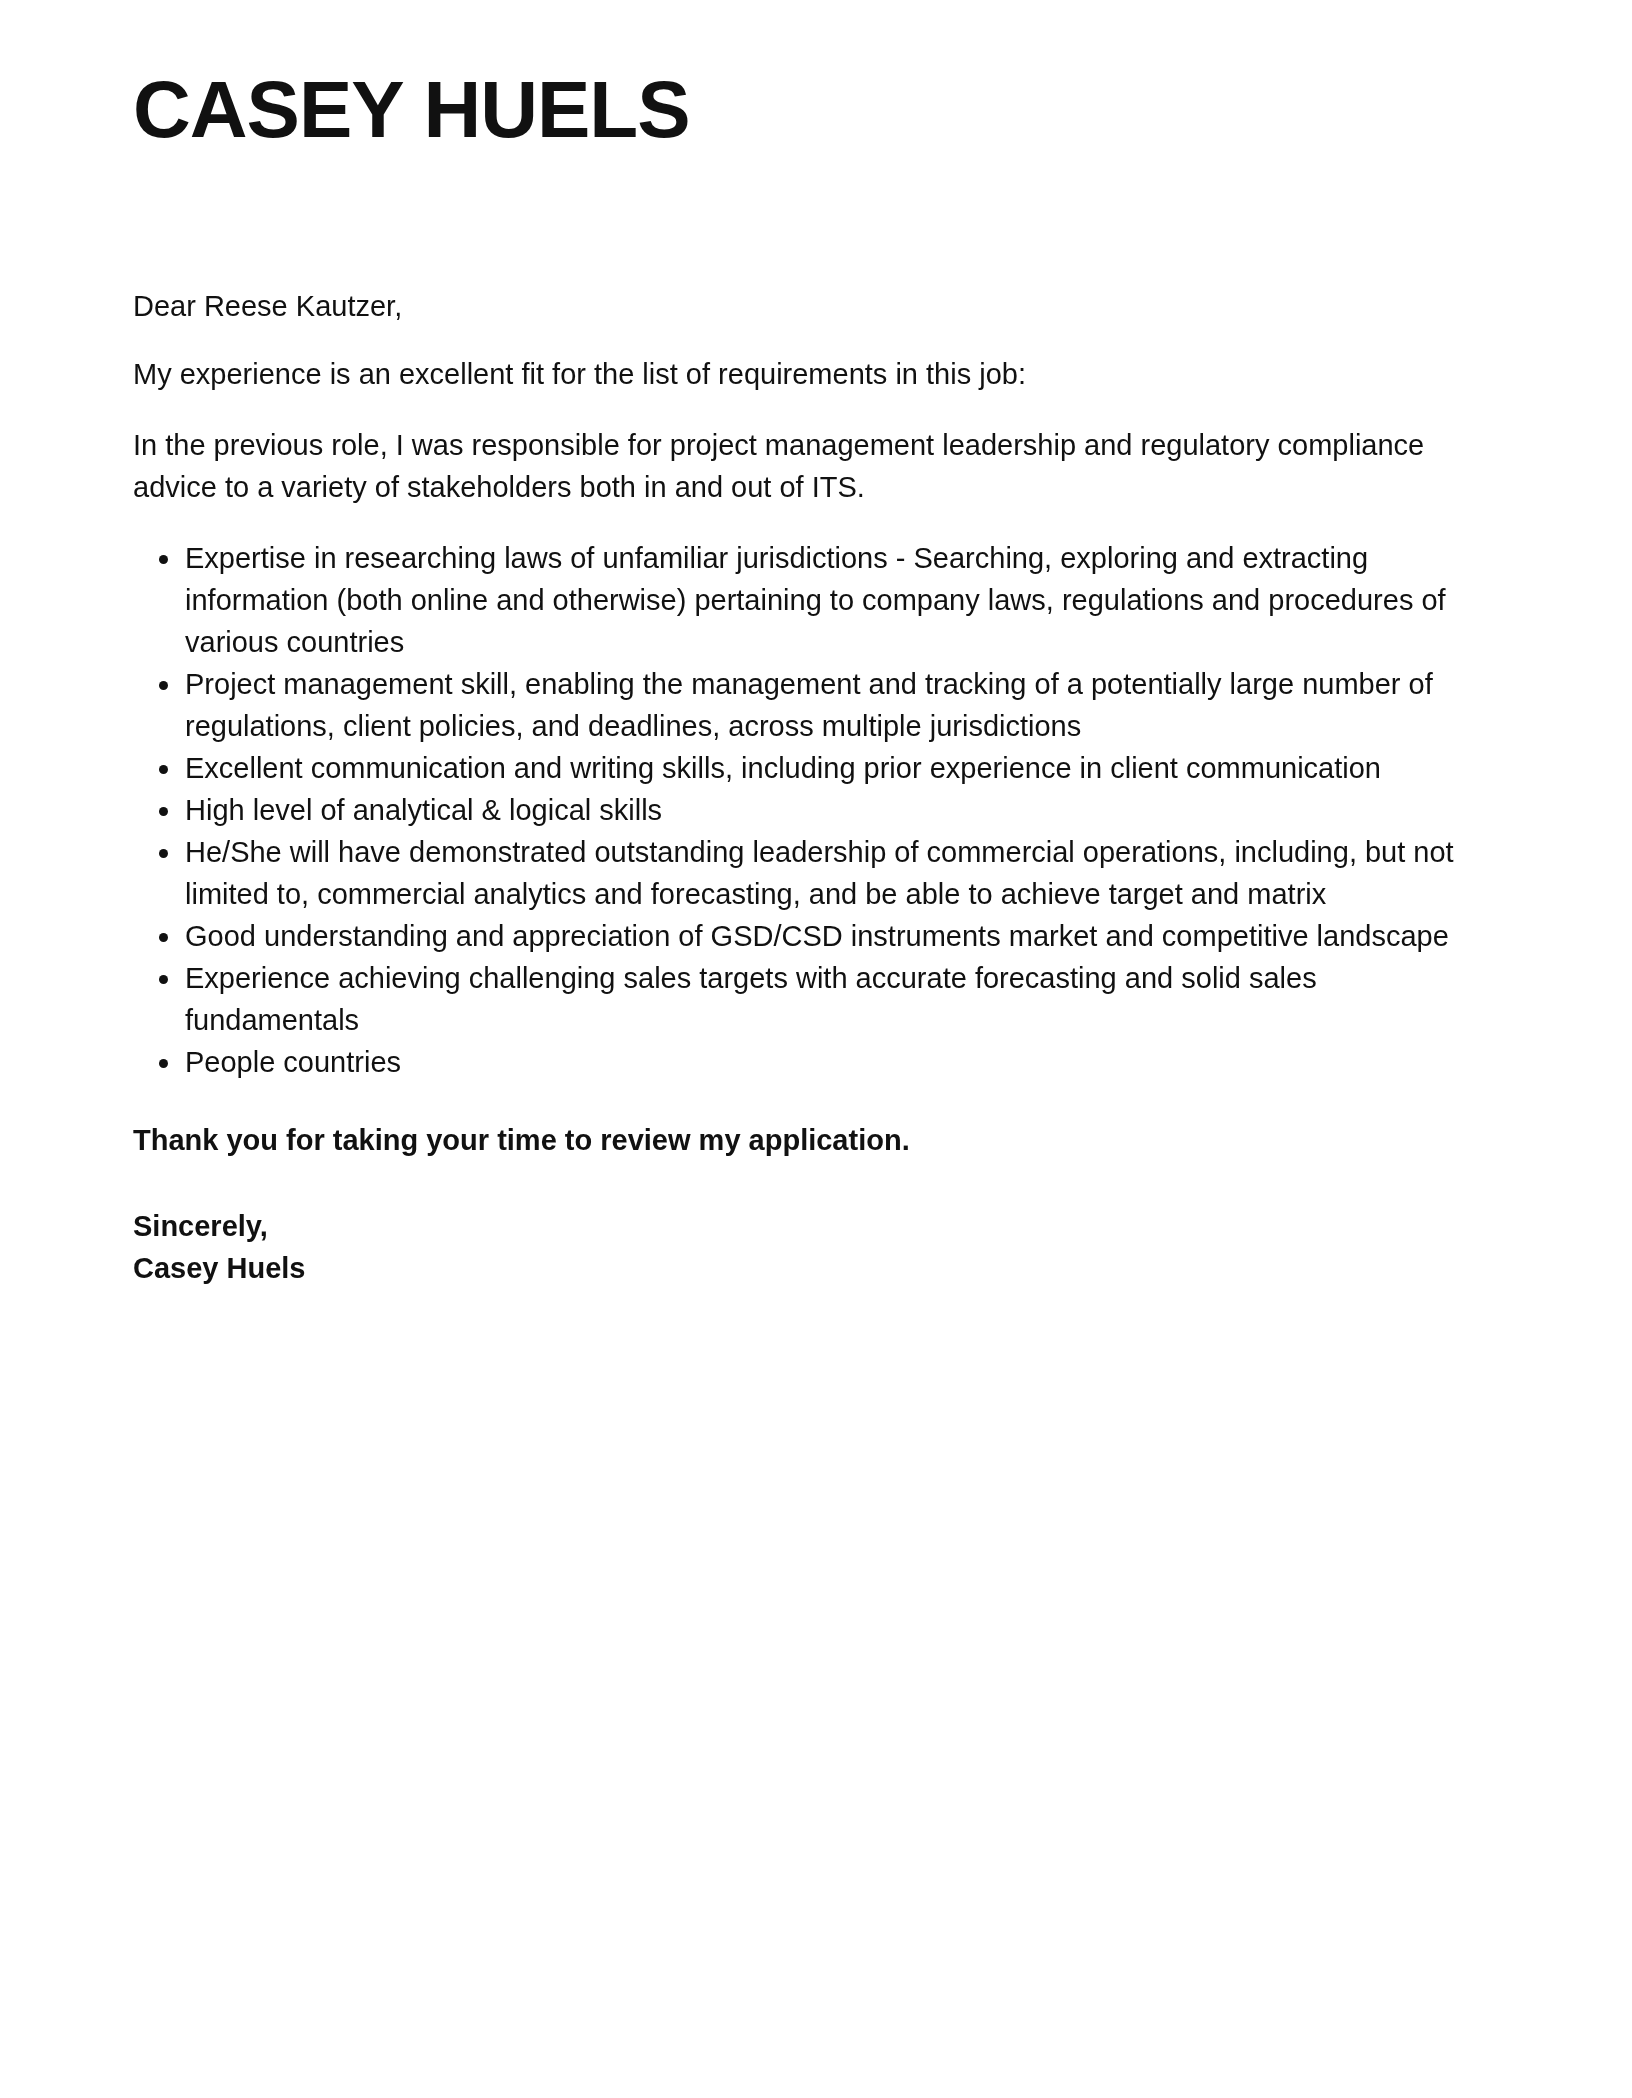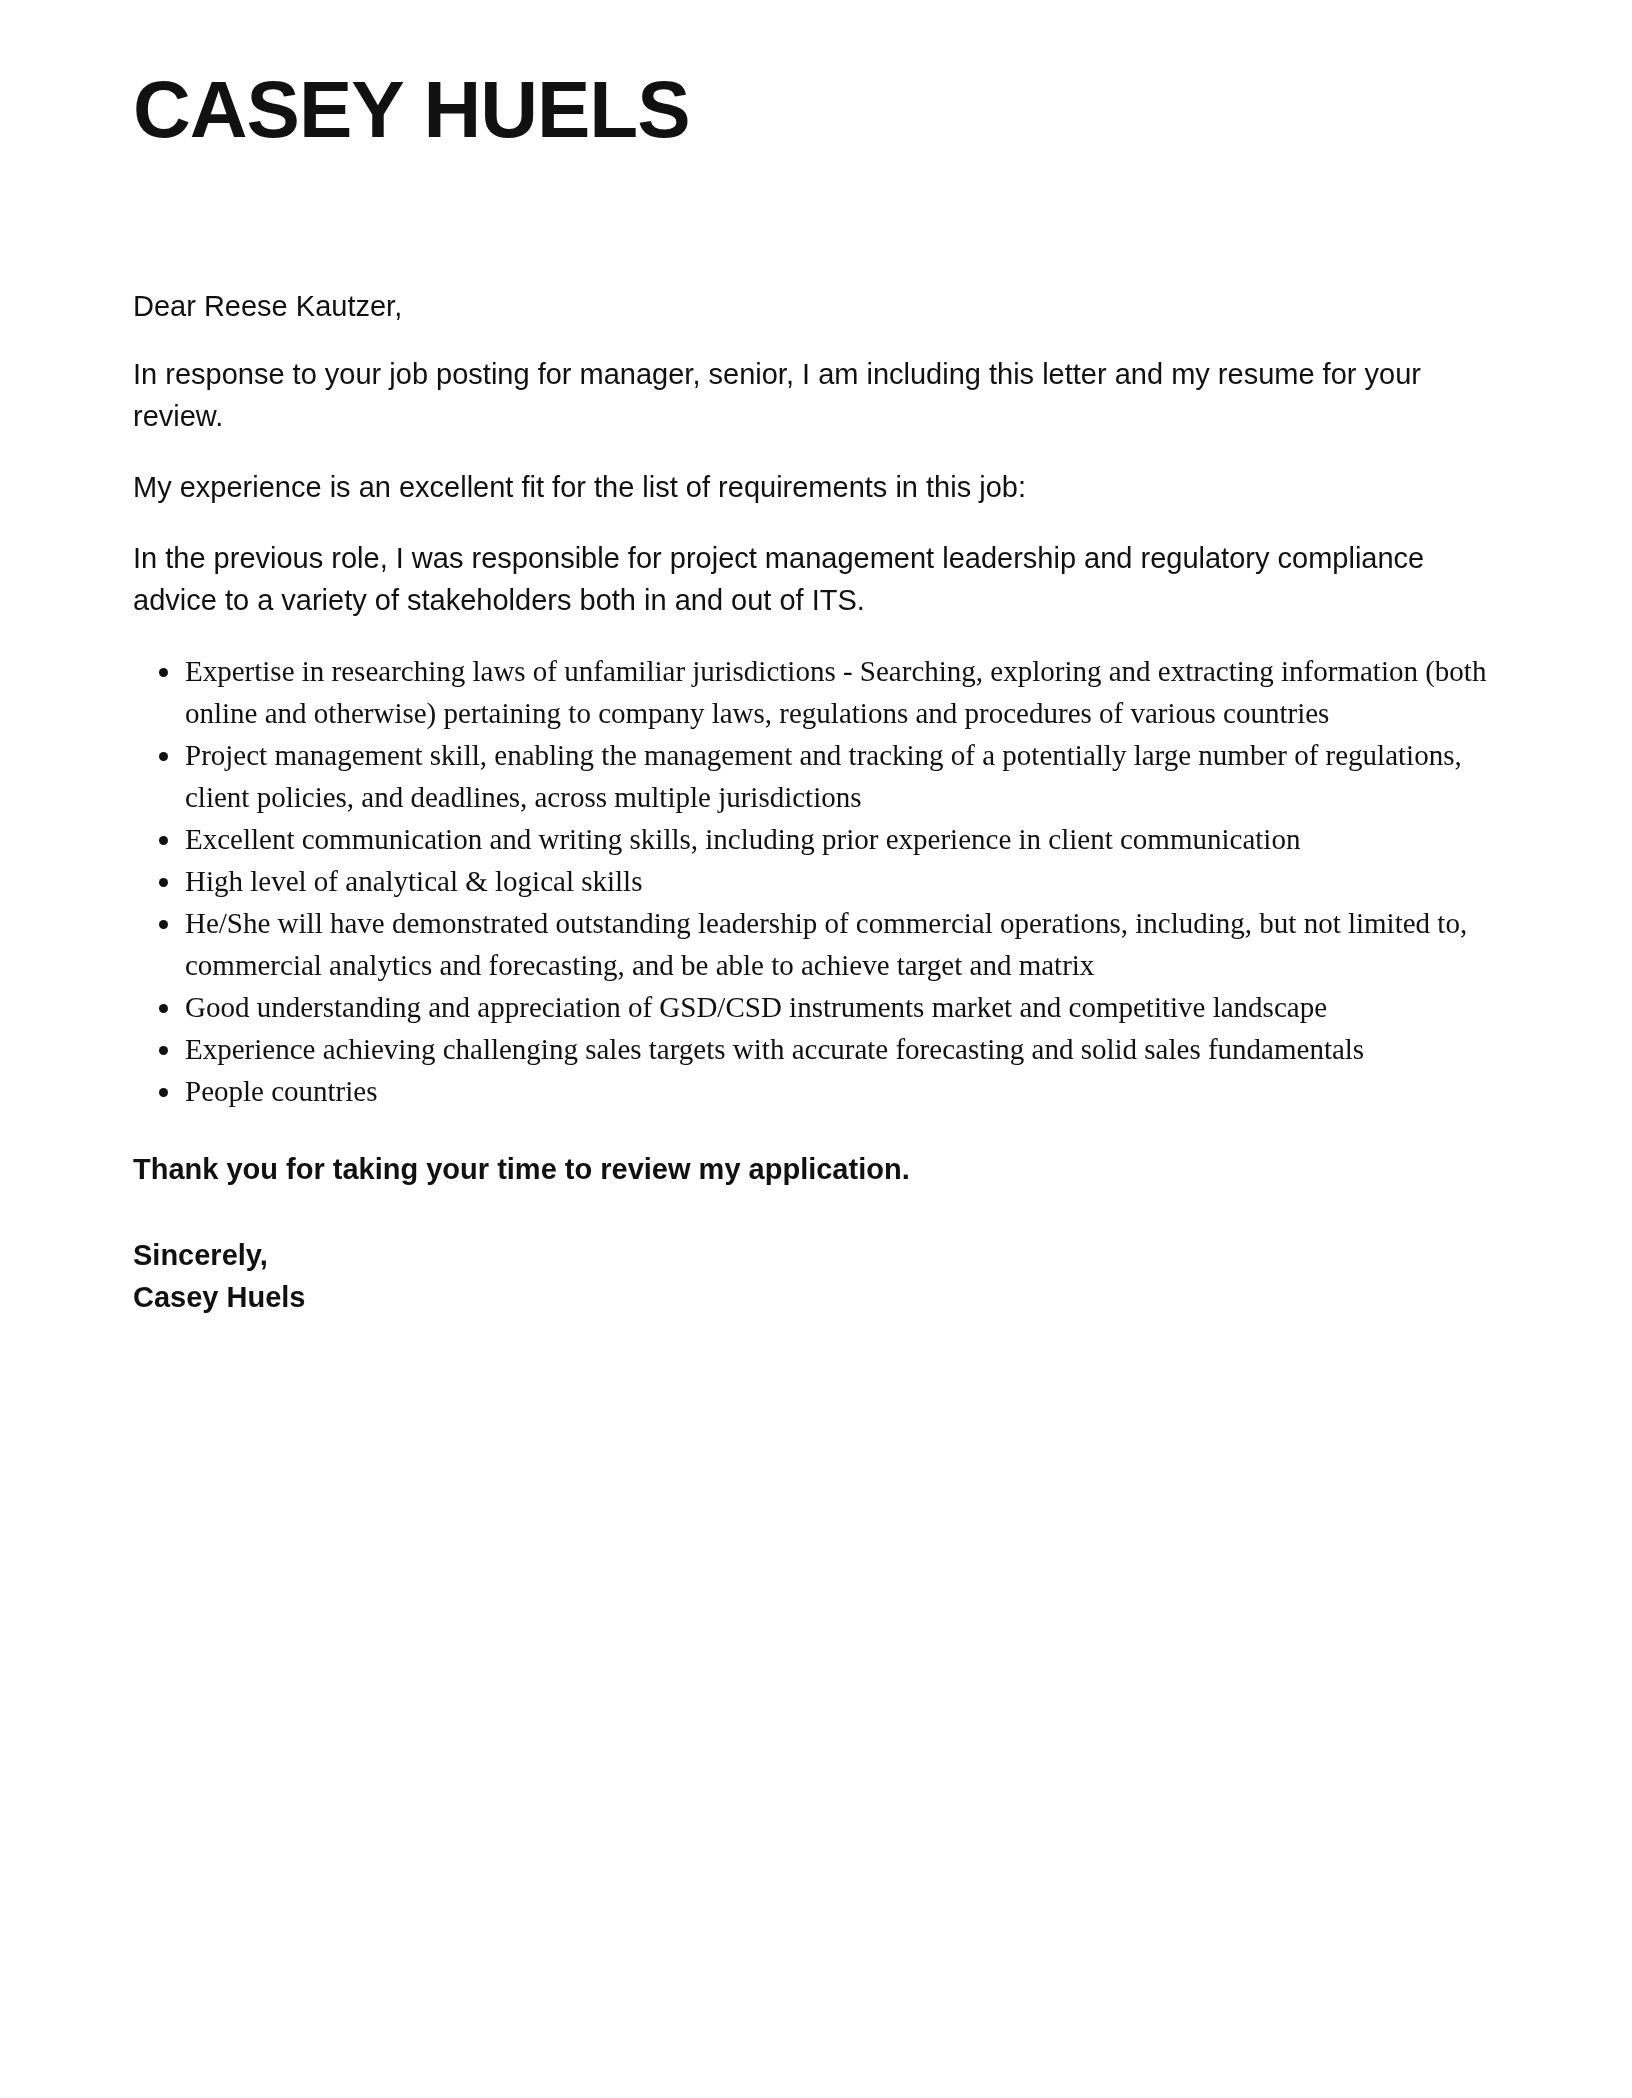--- a/index.html
+++ b/index.html
@@ -45,21 +45,20 @@
   .salutation {
     margin-top: 135px;
     font-weight: 400;
   }
   .para {
     margin-top: 26px;
   }
   ul.req-list {
     margin: 26px 0 0 0;
     padding-left: 50px;
-    font-family: Liberation Serif, serif;
   }
   ul.req-list li {
     margin: 0;
     padding-left: 2px;
   }
   .closing-line {
     margin-top: 36px;
     font-weight: 700;
   }
   .signoff {
@@ -73,21 +72,20 @@
 <div class="page">
 
   <div class="header">
     <h1 class="name-title">CASEY HUELS</h1>
   </div>
 
   <div class="body-text">
 
     <div class="salutation">Dear Reese Kautzer,</div>
 
-    <p class="para">In response to your job posting for manager, senior, I am including this letter and my resume for your review.</p>
 
     <p class="para">My experience is an excellent fit for the list of requirements in this job:</p>
 
     <p class="para">In the previous role, I was responsible for project management leadership and regulatory compliance advice to a variety of stakeholders both in and out of ITS.</p>
 
     <ul class="req-list">
       <li>Expertise in researching laws of unfamiliar jurisdictions - Searching, exploring and extracting information (both online and otherwise) pertaining to company laws, regulations and procedures of various countries</li>
       <li>Project management skill, enabling the management and tracking of a potentially large number of regulations, client policies, and deadlines, across multiple jurisdictions</li>
       <li>Excellent communication and writing skills, including prior experience in client communication</li>
       <li>High level of analytical &amp; logical skills</li>

